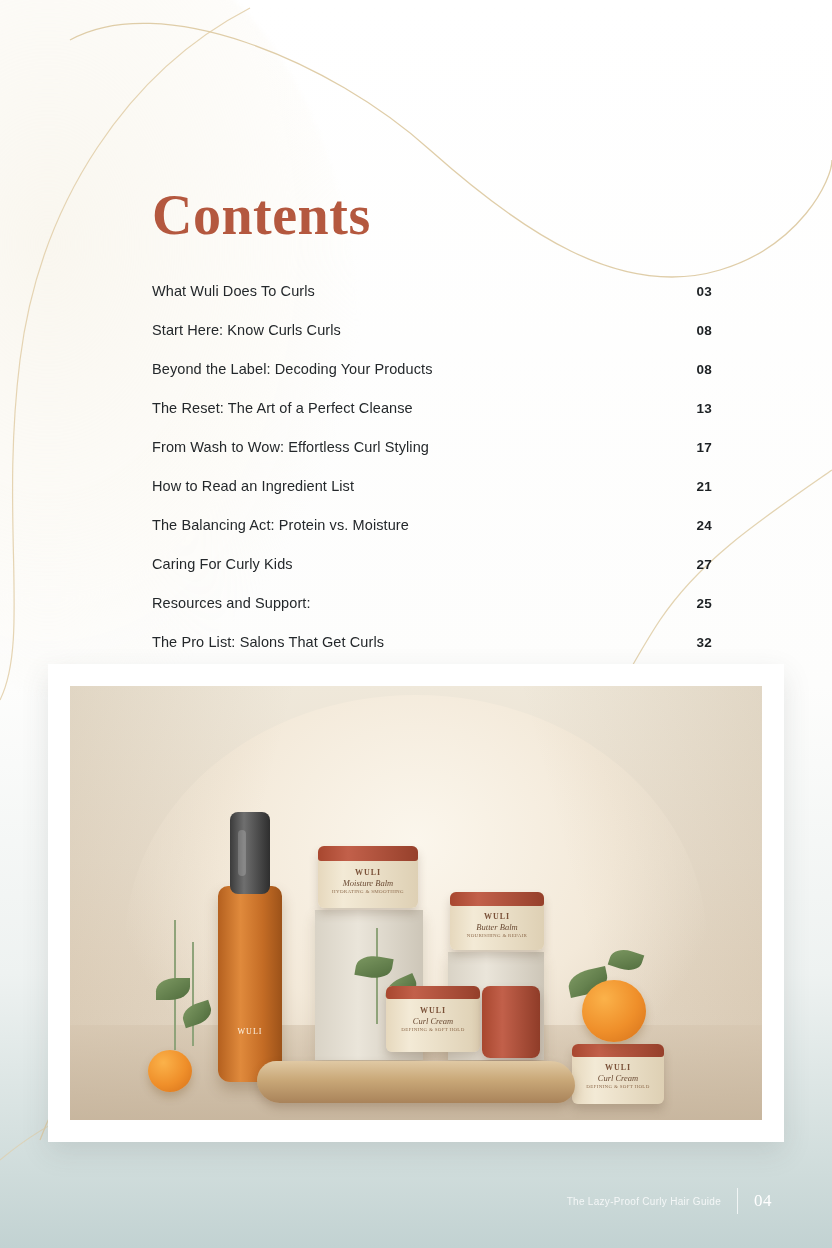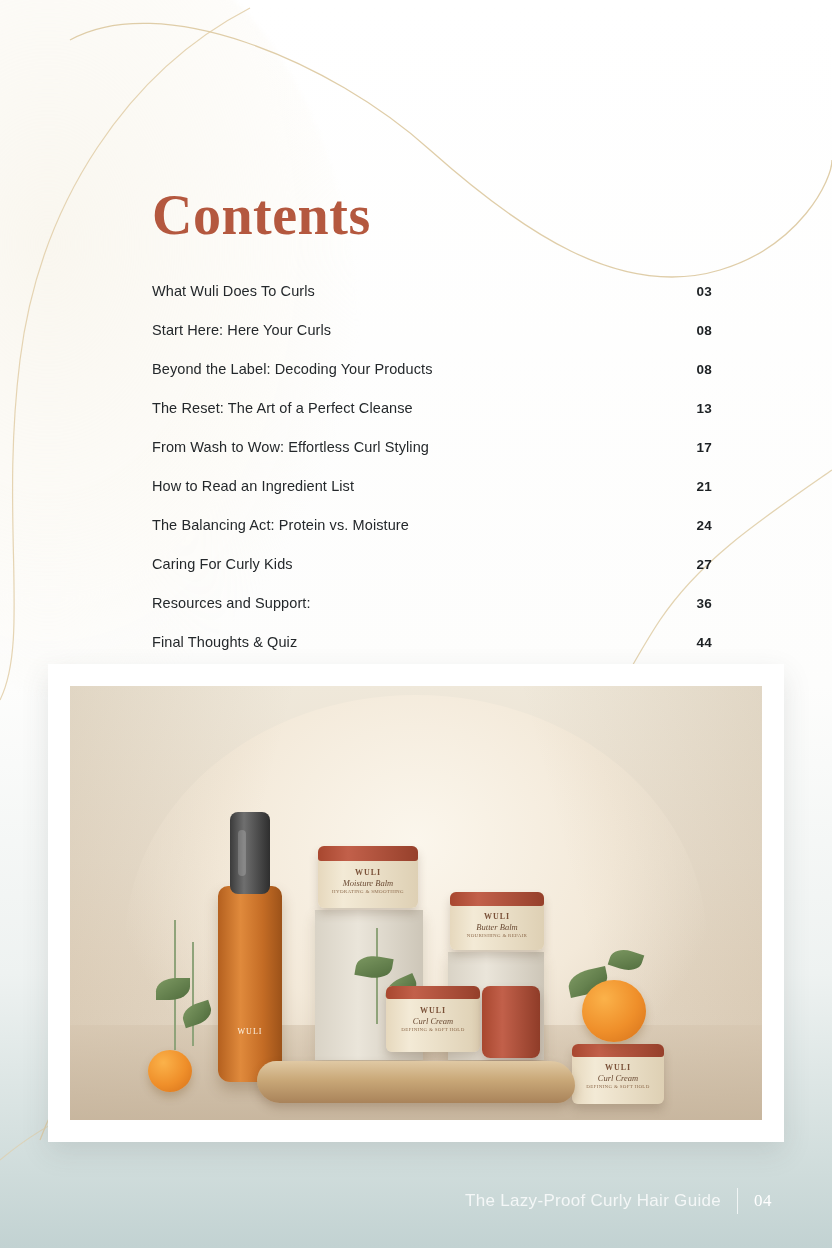--- a/index.html
+++ b/index.html
@@ -214,21 +214,21 @@
   
   .footer {
     position: absolute;
     right: 60px;
     bottom: 34px;
     display: flex;
     align-items: center;
     gap: 16px;
   }
   .footer-title {
-    font-size: 17px;
+    font-size: 10px;
     color: #f4f7f7;
     letter-spacing: 0.3px;
   }
   .footer-div {
     width: 1px;
     height: 26px;
     background: rgba(255,255,255,0.75);
   }
   .footer-page {
     font-family: "Liberation Serif", serif;
@@ -255,21 +255,21 @@
 
   <div class="content-wrap">
     <h1 class="title">Contents</h1>
 
     <ul class="toc-list">
       <li class="toc-row">
         <span class="toc-label">What Wuli Does To Curls</span>
         <span class="toc-page">03</span>
       </li>
       <li class="toc-row">
-        <span class="toc-label">Start Here: Here Your Curls</span>
+        <span class="toc-label">Start Here: Know Curls Curls</span>
         <span class="toc-page">08</span>
       </li>
       <li class="toc-row">
         <span class="toc-label">Beyond the Label: Decoding Your Products</span>
         <span class="toc-page">08</span>
       </li>
       <li class="toc-row">
         <span class="toc-label">The Reset: The Art of a Perfect Cleanse</span>
         <span class="toc-page">13</span>
       </li>
@@ -284,21 +284,25 @@
       <li class="toc-row">
         <span class="toc-label">The Balancing Act: Protein vs. Moisture</span>
         <span class="toc-page">24</span>
       </li>
       <li class="toc-row">
         <span class="toc-label">Caring For Curly Kids</span>
         <span class="toc-page">27</span>
       </li>
       <li class="toc-row">
         <span class="toc-label">Resources and Support:</span>
-        <span class="toc-page">36</span>
+        <span class="toc-page">25</span>
+      </li>
+      <li class="toc-row">
+        <span class="toc-label">The Pro List: Salons That Get Curls</span>
+        <span class="toc-page">32</span>
       </li>
       <li class="toc-row">
         <span class="toc-label">Final Thoughts &amp; Quiz</span>
         <span class="toc-page">44</span>
       </li>
       <li class="toc-row">
         <span class="toc-label">References</span>
         <span class="toc-page">45</span>
       </li>
     </ul>

